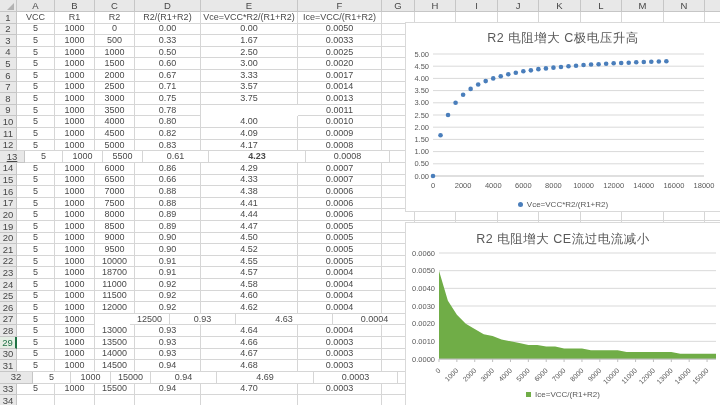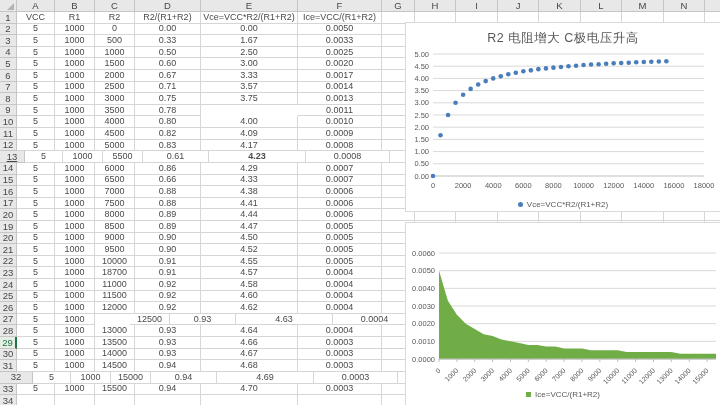--- a/index.html
+++ b/index.html
@@ -740,20 +740,21 @@
         <circle cx="252.83333333333334" cy="38.56399999999999" r="2.3" fill="#4a7ebb"></circle>
         <circle cx="260.3611111111111" cy="38.31999999999999" r="2.3" fill="#4a7ebb"></circle>
       </svg>
     <div class="clegend">
       <span class="mark-dot" id="mk1" style="background: rgb(74, 126, 187);"></span>
       <span>Vce=VCC*R2/(R1+R2)</span>
     </div>
   </div>
 
   <div id="chart2" class="chartcard">
+    <div class="ctitle">R2 电阻增大 CE流过电流减小</div>
     <svg id="svg2" width="314" height="182">
         <line x1="33" y1="136" x2="310" y2="136" stroke="#bfbfbf" stroke-width="1"></line>
         <text x="29" y="138.5" text-anchor="end" font-size="7.5" fill="#595959">0.0000</text>
         <line x1="33" y1="118.33333333333333" x2="310" y2="118.33333333333333" stroke="#d9d9d9" stroke-width="1"></line>
         <text x="29" y="120.83333333333333" text-anchor="end" font-size="7.5" fill="#595959">0.0010</text>
         <line x1="33" y1="100.66666666666666" x2="310" y2="100.66666666666666" stroke="#d9d9d9" stroke-width="1"></line>
         <text x="29" y="103.16666666666666" text-anchor="end" font-size="7.5" fill="#595959">0.0020</text>
         <line x1="33" y1="83" x2="310" y2="83" stroke="#d9d9d9" stroke-width="1"></line>
         <text x="29" y="85.5" text-anchor="end" font-size="7.5" fill="#595959">0.0030</text>
         <line x1="33" y1="65.33333333333333" x2="310" y2="65.33333333333333" stroke="#d9d9d9" stroke-width="1"></line>

